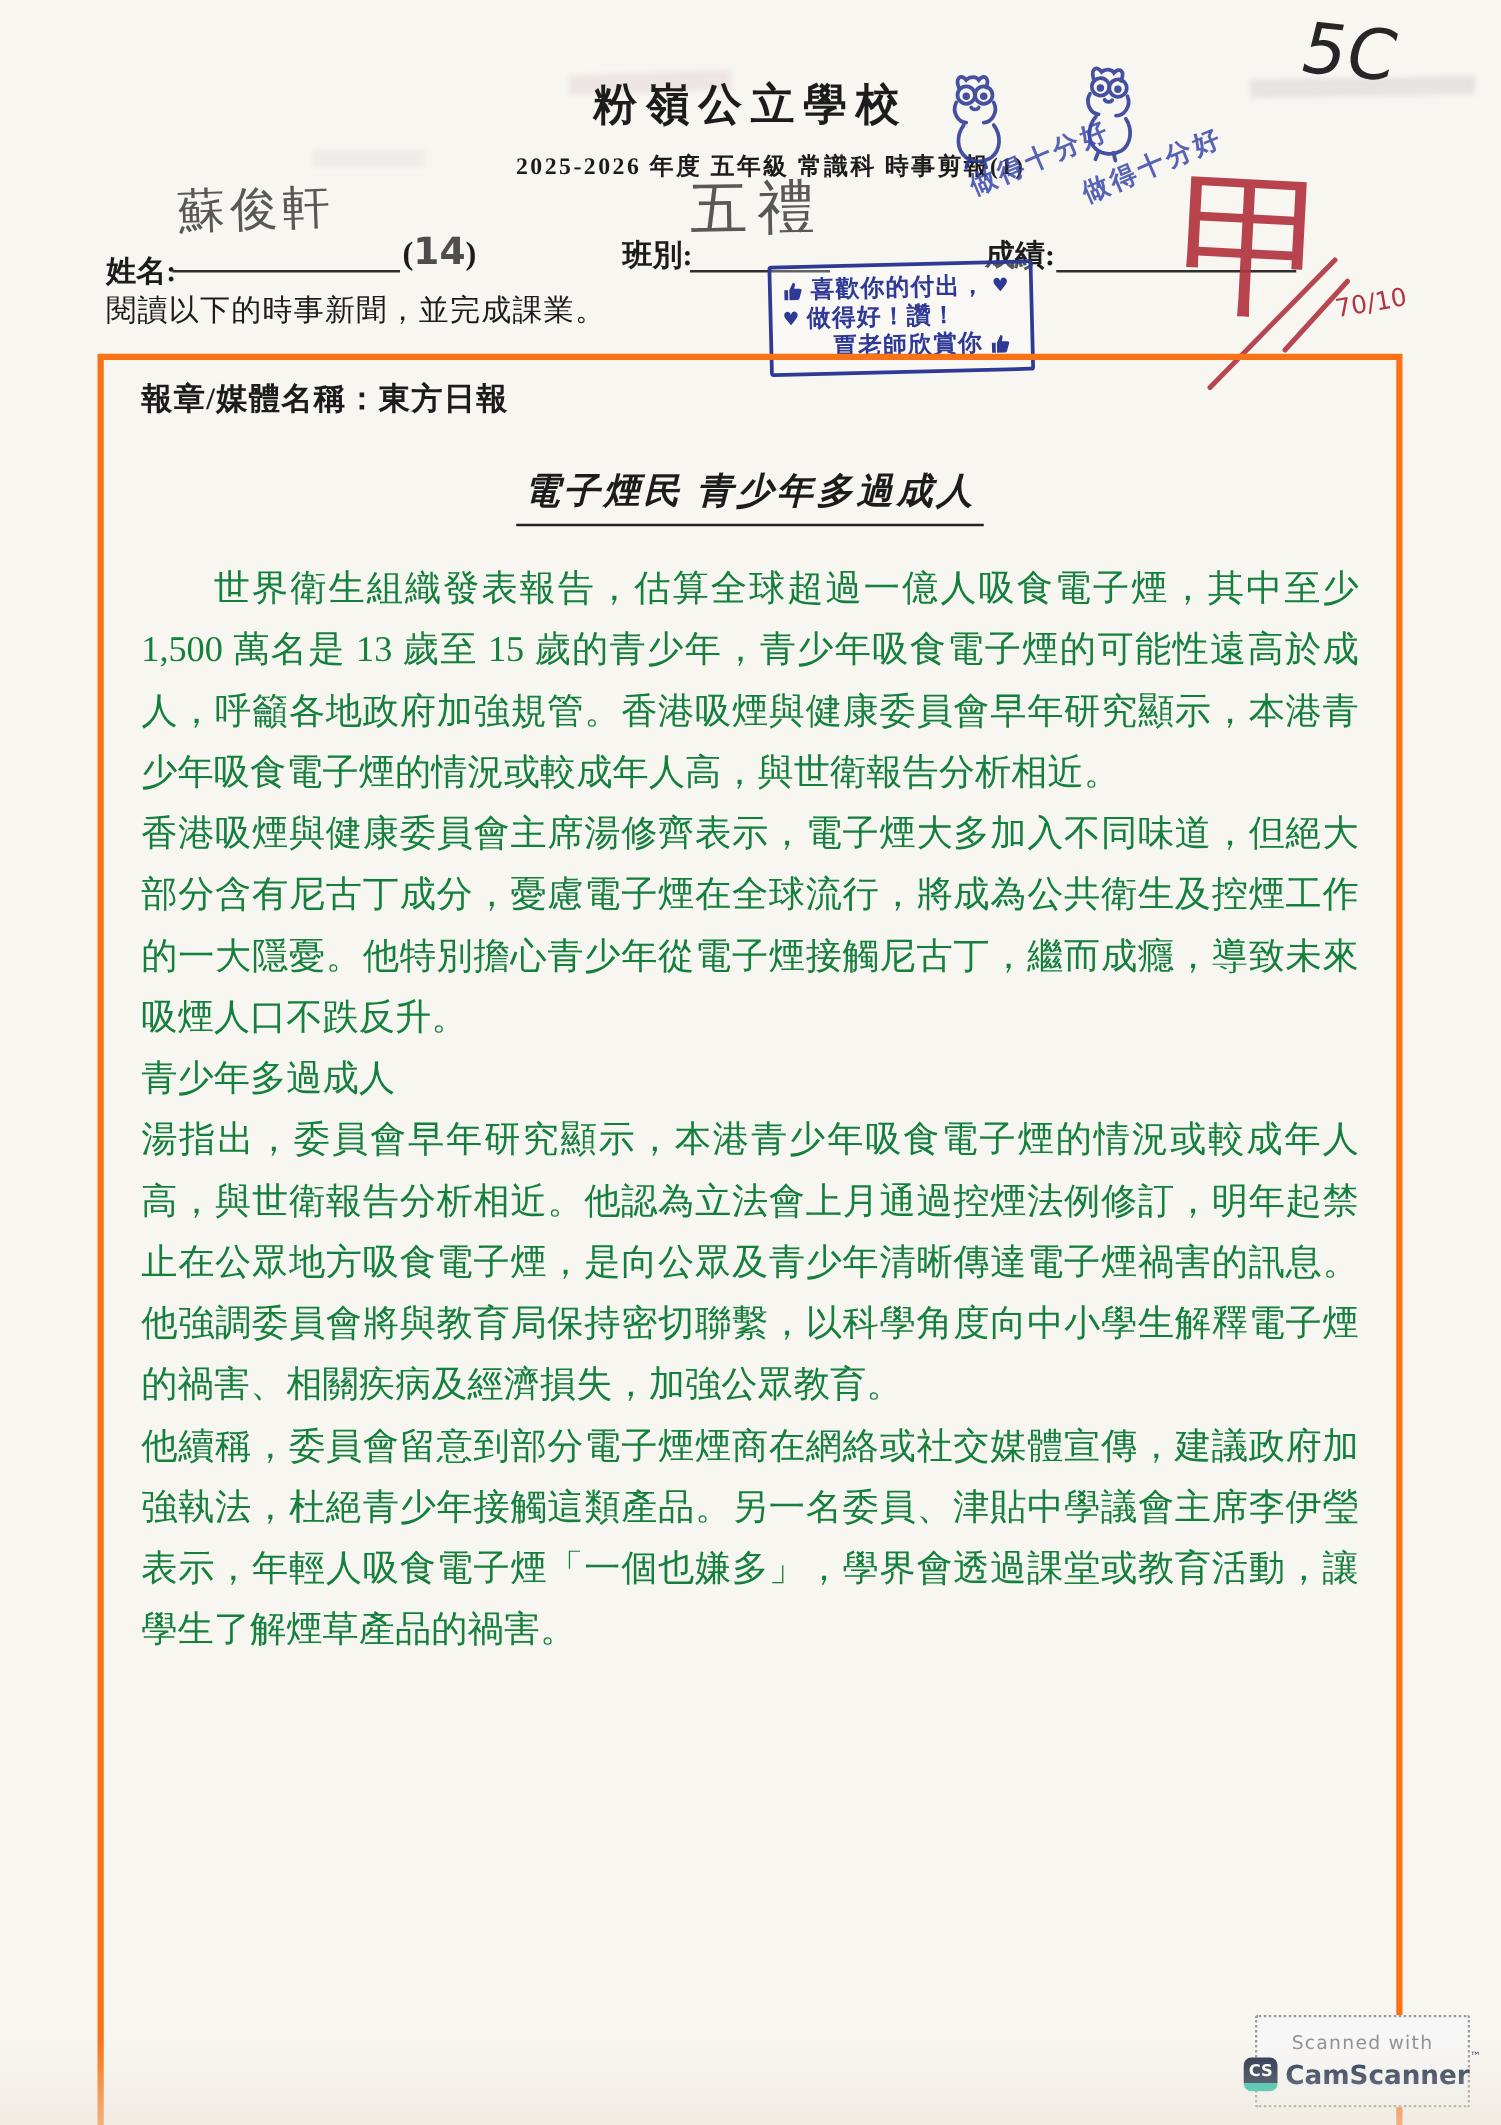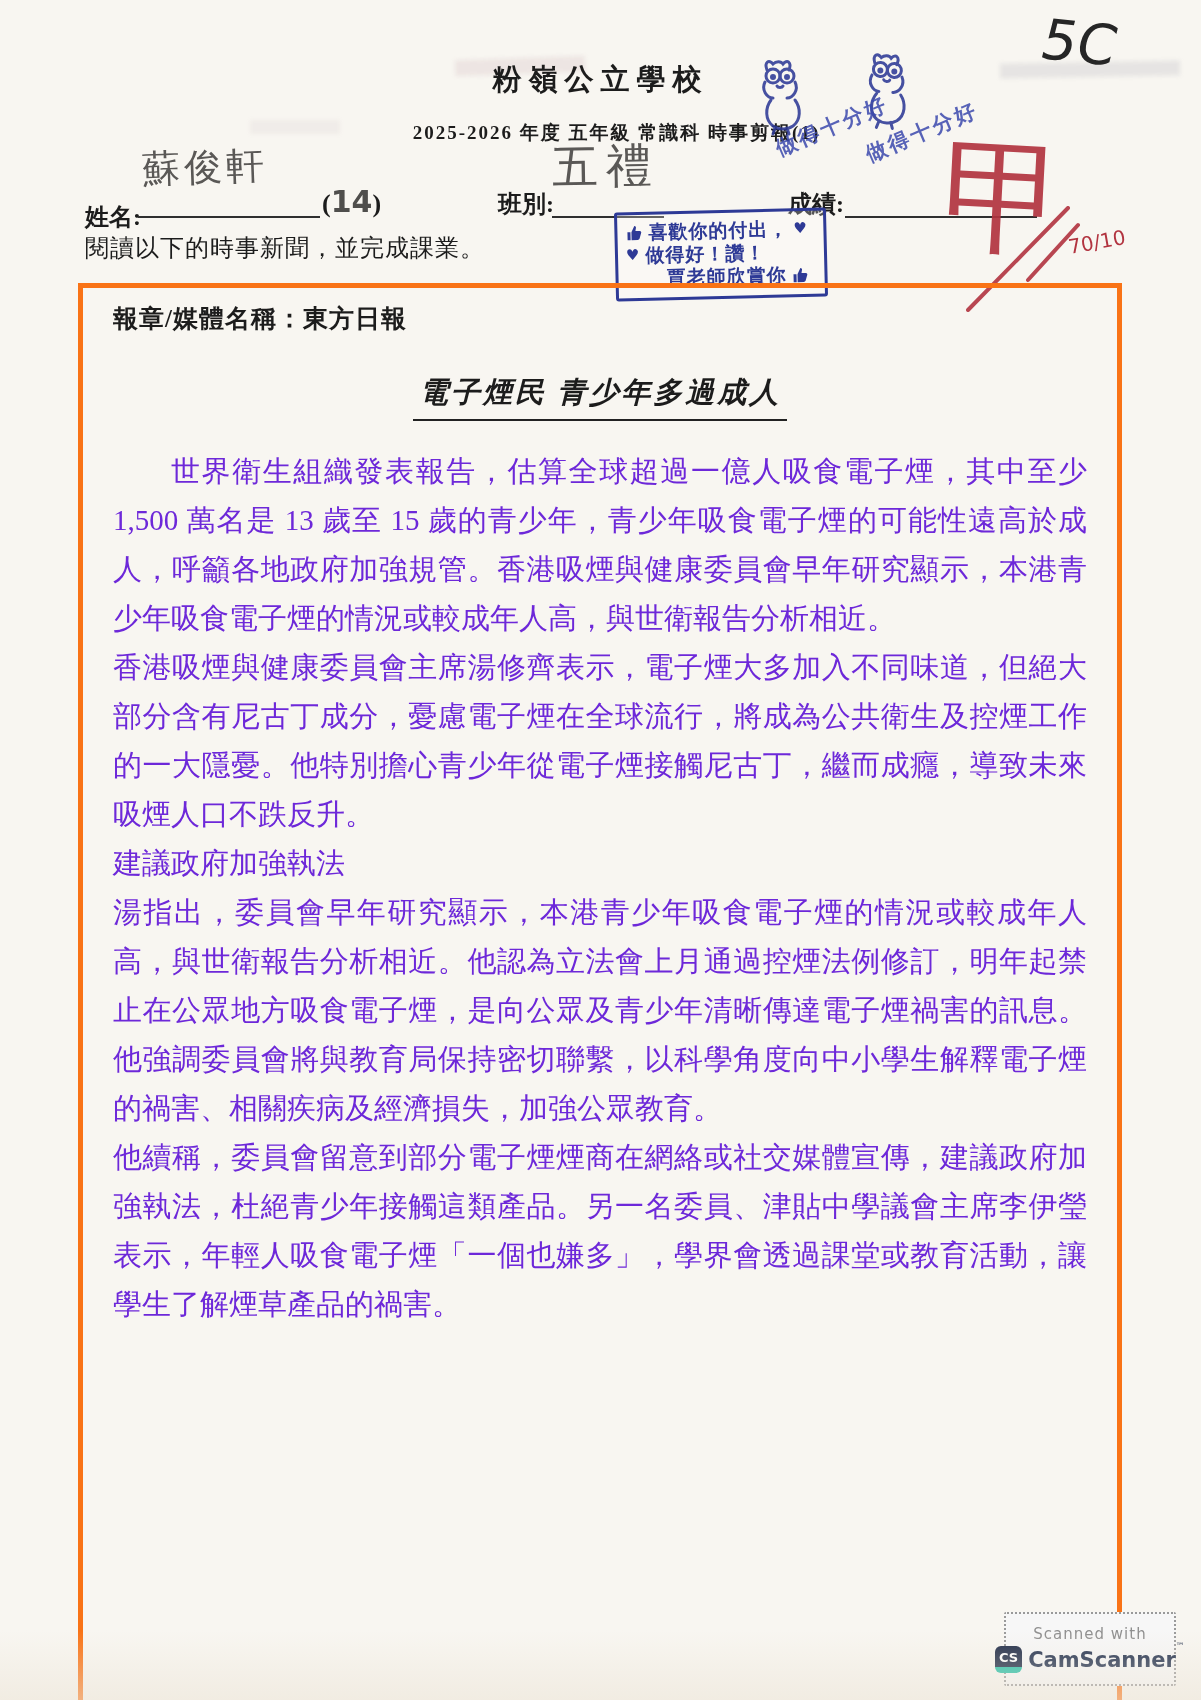--- a/index.html
+++ b/index.html
@@ -9,21 +9,21 @@
     background:#f8f6f1; color:#1c1c1c; overflow:hidden;
   }
   .page::after{
     content:""; position:absolute; left:0; right:0; bottom:0; height:70px;
     background:linear-gradient(180deg, rgba(238,231,219,0) 0%, rgba(236,228,214,.55) 100%);
     pointer-events:none;
   }
 
   
   .school-name{ position:absolute; top:60px; left:0; width:100%;
-    text-align:center; font-size:29px; font-weight:600; letter-spacing:7px; }
+    text-align:center; font-size:35px; font-weight:600; letter-spacing:7px; }
   .ws-title{ position:absolute; top:120px; left:16px; width:100%;
     text-align:center; font-size:19px; font-weight:600; letter-spacing:2px; }
 
   
   .plabel{ position:absolute; font-size:24px; font-weight:600; }
   .fieldline{ position:absolute; border-bottom:2px solid #2f2f2f; height:0; }
   .hw{ position:absolute; font-family:"DejaVu Sans",sans-serif; color:#5a5856; }
   .hw-name{ left:142px; top:142px; font-size:38px; letter-spacing:4px; transform:rotate(-2deg); }
   .hw-class{ left:552px; top:136px; font-size:46px; letter-spacing:8px; transform:rotate(-1deg); }
   .seat{ position:absolute; left:322px; top:184px; font-size:26px; font-weight:600; }
@@ -59,21 +59,21 @@
 
   
   .article-box{ position:absolute; left:78px; top:283px; width:1044px; height:1434px;
     border:5px solid #f97316; padding:14px 30px 0; overflow:hidden; }
   .meta-row{ display:flex; justify-content:space-between; align-items:baseline; }
   .meta-source{ font-size:25px; font-weight:700; letter-spacing:1px; }
   .meta-date{ font-size:27px; font-weight:700; letter-spacing:1px; position:relative; top:-6px; }
   .headline-wrap{ text-align:center; margin-top:38px;font-style:italic; }
   .headline{ display:inline-block; font-size:29px; font-weight:700; letter-spacing:3px;
     border-bottom:2px solid #222; padding:0 6px 6px; }
-  .body-text{ margin-top:26px; font-size:29px; line-height:49px; text-align:justify; color:#6d28d9; }
+  .body-text{ margin-top:26px; font-size:29px; line-height:49px; text-align:justify; color:#15803d; }
   .body-text p{ margin:0; }
   .p1{ text-indent:2em; margin-bottom:52px; }
   .p2{ margin-bottom:46px; }
   .p3{ margin-bottom:58px; }
   .subhead{ }
 
   
   .camscanner{ position:absolute; left:1004px; top:1612px; width:172px; height:74px;
     border:2px dotted #9a9a9a; background:#f7f7f7; border-radius:2px;
     display:flex; flex-direction:column; align-items:center; justify-content:center; gap:3px;
@@ -180,21 +180,21 @@
   <div class="article-box">
     <div class="meta-row">
       <span class="meta-source">報章/媒體名稱：東方日報</span>
     </div>
     <div class="headline-wrap">
       <span class="headline">電子煙民 青少年多過成人</span>
     </div>
     <div class="body-text">
       <p class="p1">世界衛生組織發表報告，估算全球超過一億人吸食電子煙，其中至少 1,500 萬名是 13 歲至 15 歲的青少年，青少年吸食電子煙的可能性遠高於成人，呼籲各地政府加強規管。香港吸煙與健康委員會早年研究顯示，本港青少年吸食電子煙的情況或較成年人高，與世衛報告分析相近。</p>
       <p class="p2">香港吸煙與健康委員會主席湯修齊表示，電子煙大多加入不同味道，但絕大部分含有尼古丁成分，憂慮電子煙在全球流行，將成為公共衛生及控煙工作的一大隱憂。他特別擔心青少年從電子煙接觸尼古丁，繼而成癮，導致未來吸煙人口不跌反升。</p>
-      <p class="subhead">建議政府加強執法</p>
+      <p class="subhead">青少年多過成人</p>
       <p class="p3">湯指出，委員會早年研究顯示，本港青少年吸食電子煙的情況或較成年人高，與世衛報告分析相近。他認為立法會上月通過控煙法例修訂，明年起禁止在公眾地方吸食電子煙，是向公眾及青少年清晰傳達電子煙禍害的訊息。他強調委員會將與教育局保持密切聯繫，以科學角度向中小學生解釋電子煙的禍害、相關疾病及經濟損失，加強公眾教育。</p>
       <p class="p4">他續稱，委員會留意到部分電子煙煙商在網絡或社交媒體宣傳，建議政府加強執法，杜絕青少年接觸這類產品。另一名委員、津貼中學議會主席李伊瑩表示，年輕人吸食電子煙「一個也嫌多」，學界會透過課堂或教育活動，讓學生了解煙草產品的禍害。</p>
     </div>
   </div>
 
   <div class="camscanner">
     <div class="cs-prefix">Scanned with</div>
     <div class="cs-row">
       <div class="cs-logo">CS</div>
       <div><span class="cs-brand">CamScanner</span><span class="cs-tm">™</span></div>

